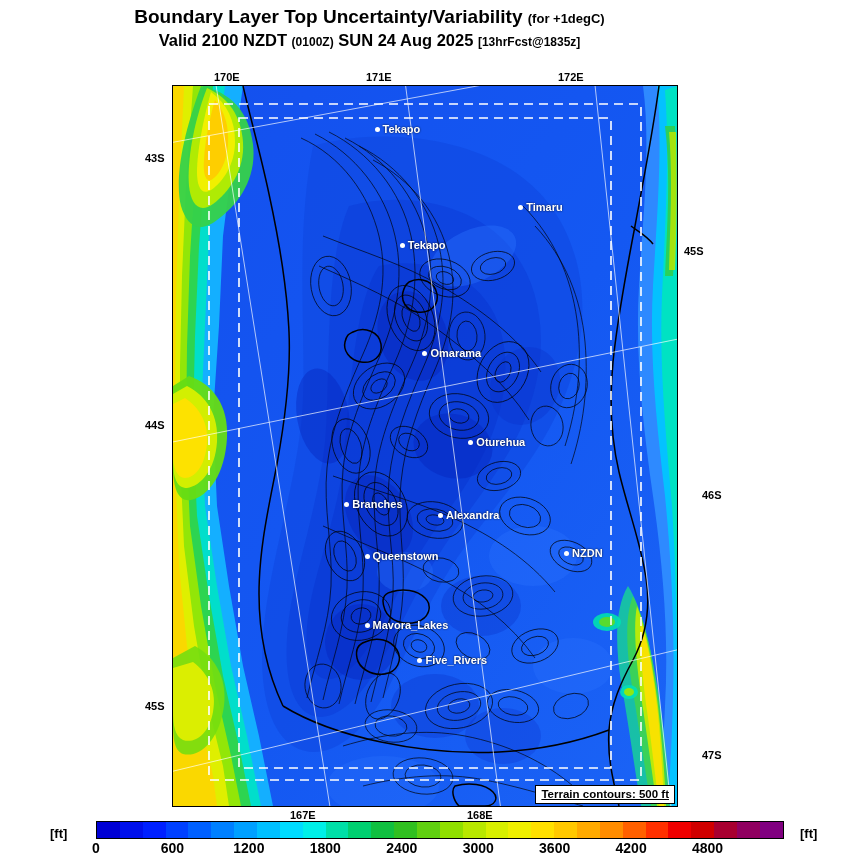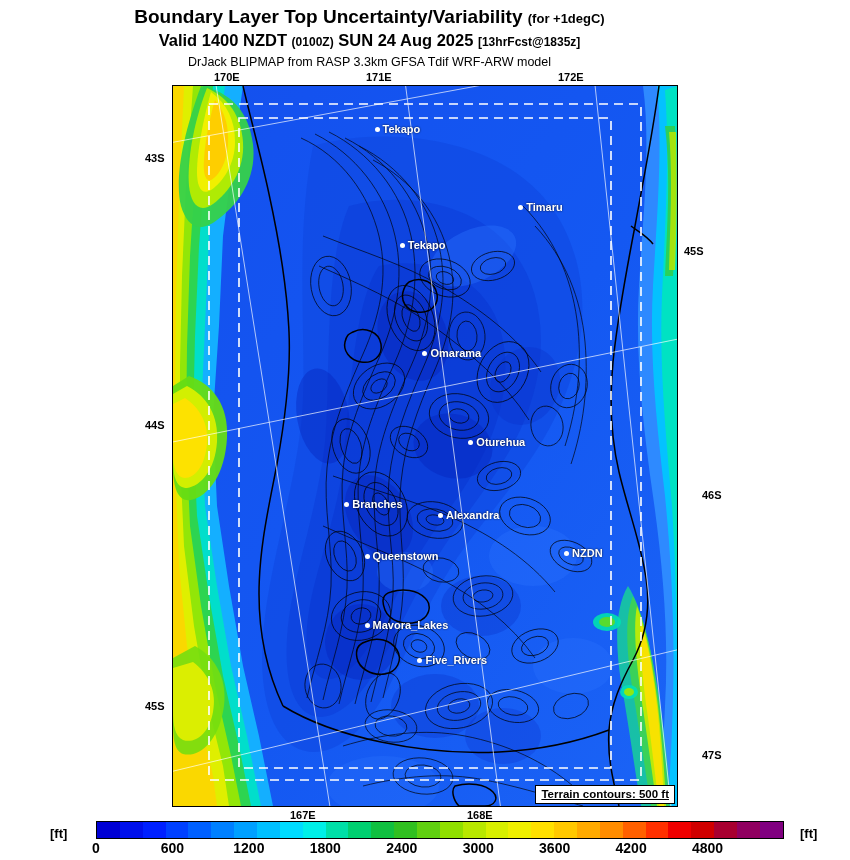--- a/index.html
+++ b/index.html
@@ -159,26 +159,25 @@
 </style>
 </head>
 <body>
 
 <div id="header">
   <div id="title-line">
     <span>Boundary Layer Top Uncertainty/Variability</span>
     <span class="suffix">(for +1degC)</span>
   </div>
   <div id="valid-line">
-    <span>Valid 1400 NZDT</span>
+    <span>Valid 2100 NZDT</span>
     <span class="utc">(0100Z)</span>
     <span>SUN 24 Aug 2025</span>
     <span class="fcst">[13hrFcst@1835z]</span>
   </div>
-  <div id="model-line">DrJack BLIPMAP from RASP 3.3km GFSA Tdif WRF-ARW model</div>
 </div>
 
 <div id="map-wrap">
 
   <div id="map-canvas">
     <svg id="map-svg" width="504" height="720" viewBox="0 0 504 720" xmlns="http://www.w3.org/2000/svg">
       <defs>
 
         <linearGradient id="oceanGrad" x1="0" y1="0" x2="1" y2="1">
           <stop offset="0%" stop-color="#1450ee"></stop>

